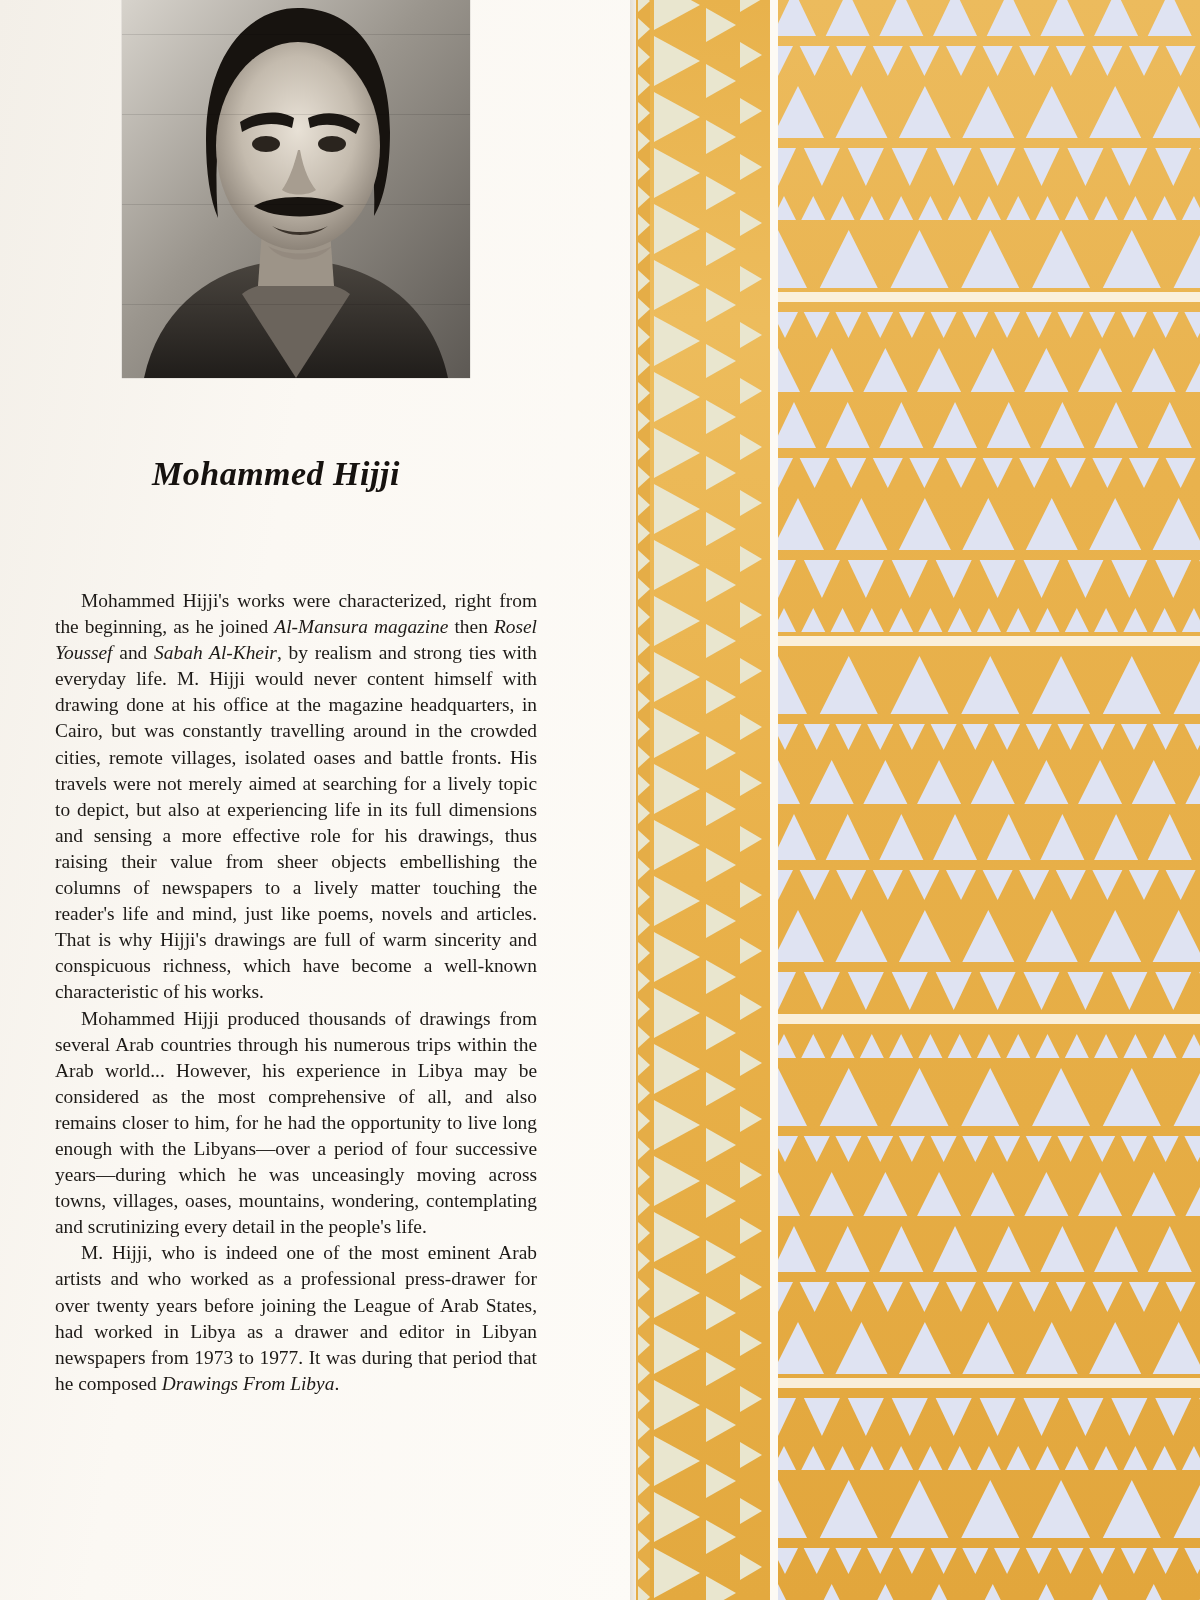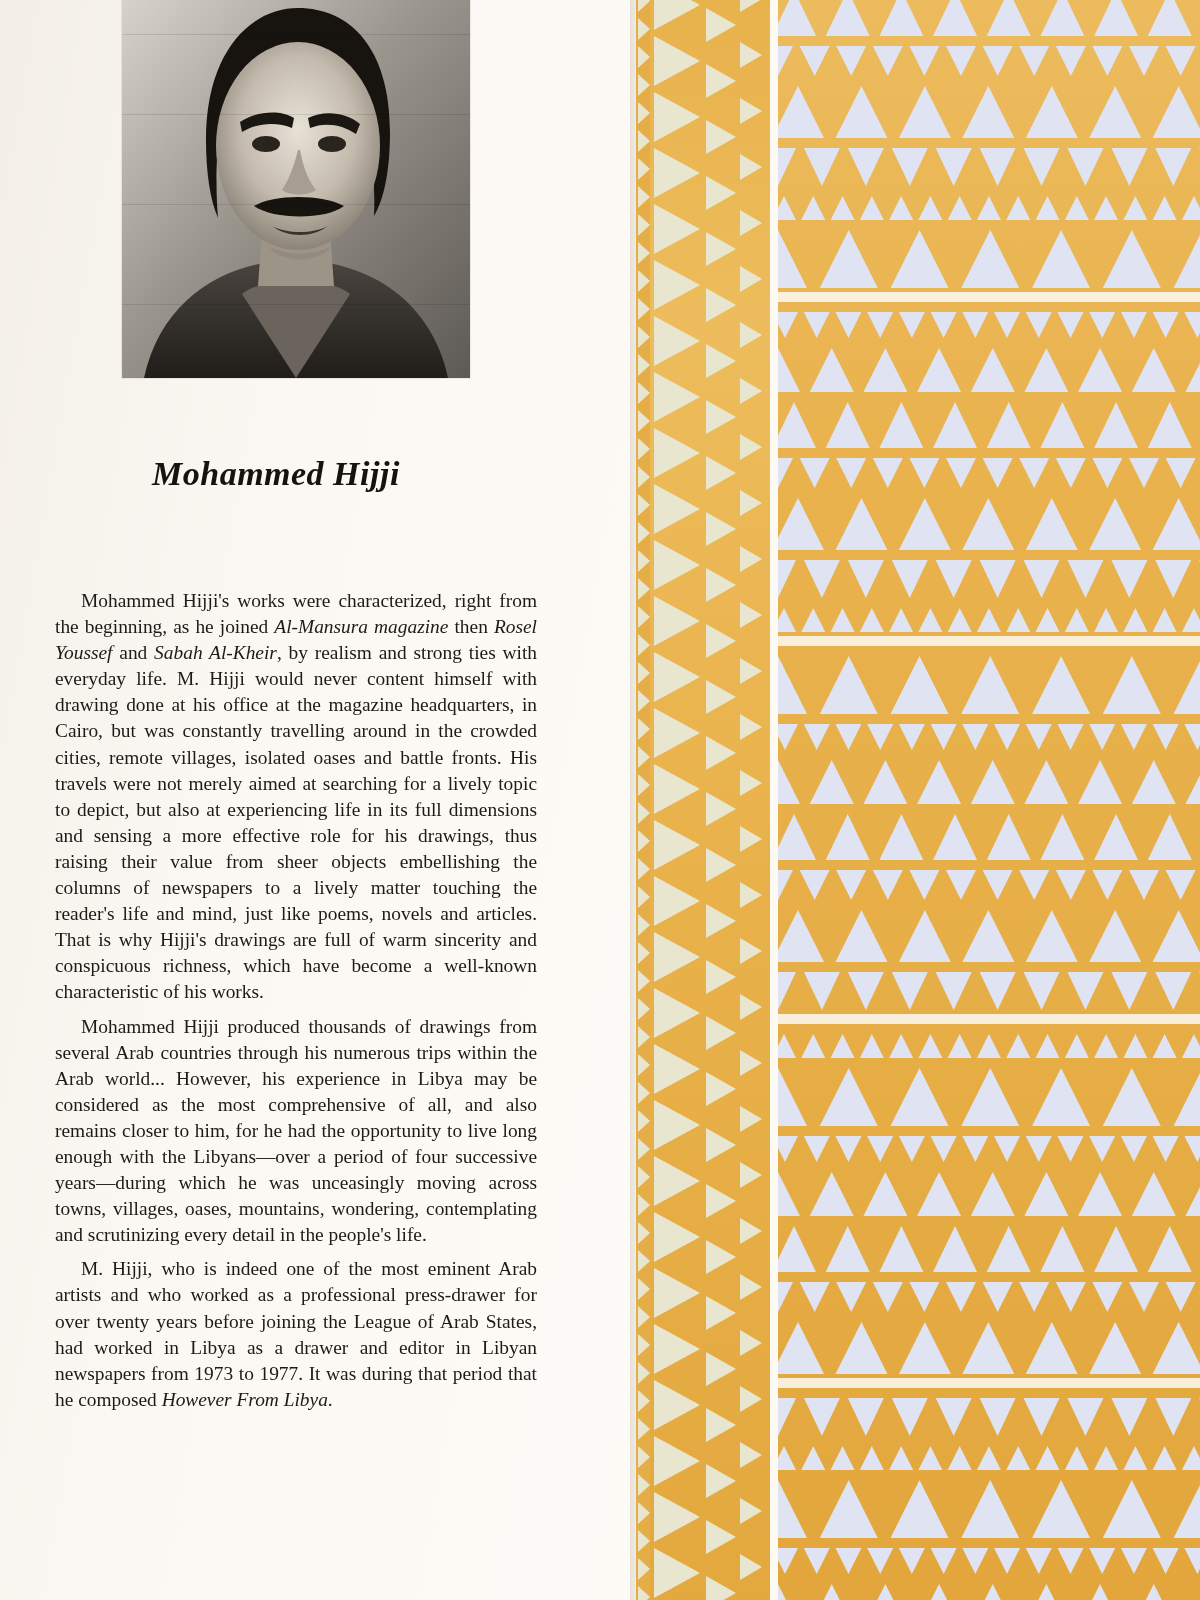--- a/index.html
+++ b/index.html
@@ -58,21 +58,21 @@
     font-family: "Liberation Serif", serif;
     font-size: 19.4px;
     line-height: 26.1px;
     color: #1d1a17;
     text-align: justify;
   }
   .body-text p {
     margin: 0 0 0 0;
     text-indent: 26px;
   }
-  .body-text p + p { margin-top: 8px; }
+  .body-text p + p { margin-top: 0; }
   .body-text i { }
 
   
   .band-left {
     position: absolute;
     left: 636px;
     top: 0;
     width: 142px;
     height: 1600px;
     background: linear-gradient(180deg,#e8b24c 0%, #edbc5c 20%, #e9b14a 55%, #e3a93f 100%);
@@ -165,21 +165,21 @@
           <rect x="0" y="310" width="348" height="1"></rect>
         </g>
       </svg>
     </div>
 
     <div class="artist-name">Mohammed Hijji</div>
 
     <div class="body-text">
       <p>Mohammed Hijji's works were characterized, right from the beginning, as he joined <i>Al-Mansura magazine</i> then <i>Rosel Youssef</i> and <i>Sabah Al-Kheir</i>, by realism and strong ties with everyday life. M. Hijji would never content himself with drawing done at his office at the magazine headquarters, in Cairo, but was constantly travelling around in the crowded cities, remote villages, isolated oases and battle fronts. His travels were not merely aimed at searching for a lively topic to depict, but also at experiencing life in its full dimensions and sensing a more effective role for his drawings, thus raising their value from sheer objects embellishing the columns of newspapers to a lively matter touching the reader's life and mind, just like poems, novels and articles. That is why Hijji's drawings are full of warm sincerity and conspicuous richness, which have become a well-known characteristic of his works.</p>
       <p>Mohammed Hijji produced thousands of drawings from several Arab countries through his numerous trips within the Arab world... However, his experience in Libya may be considered as the most comprehensive of all, and also remains closer to him, for he had the opportunity to live long enough with the Libyans—over a period of four successive years—during which he was unceasingly moving across towns, villages, oases, mountains, wondering, contemplating and scrutinizing every detail in the people's life.</p>
-      <p>M. Hijji, who is indeed one of the most eminent Arab artists and who worked as a professional press-drawer for over twenty years before joining the League of Arab States, had worked in Libya as a drawer and editor in Libyan newspapers from 1973 to 1977. It was during that period that he composed <i>However From Libya</i>.</p>
+      <p>M. Hijji, who is indeed one of the most eminent Arab artists and who worked as a professional press-drawer for over twenty years before joining the League of Arab States, had worked in Libya as a drawer and editor in Libyan newspapers from 1973 to 1977. It was during that period that he composed <i>Drawings From Libya</i>.</p>
     </div>
   </div>
 
   <div class="edge-shadow"></div>
 
   <div class="band-left">
     <div class="inner-stripe"></div>
     <svg class="band-svg" viewBox="0 0 142 1600" preserveAspectRatio="none" aria-hidden="true">
       <g fill="#eceacd" id="lt"></g>
 

